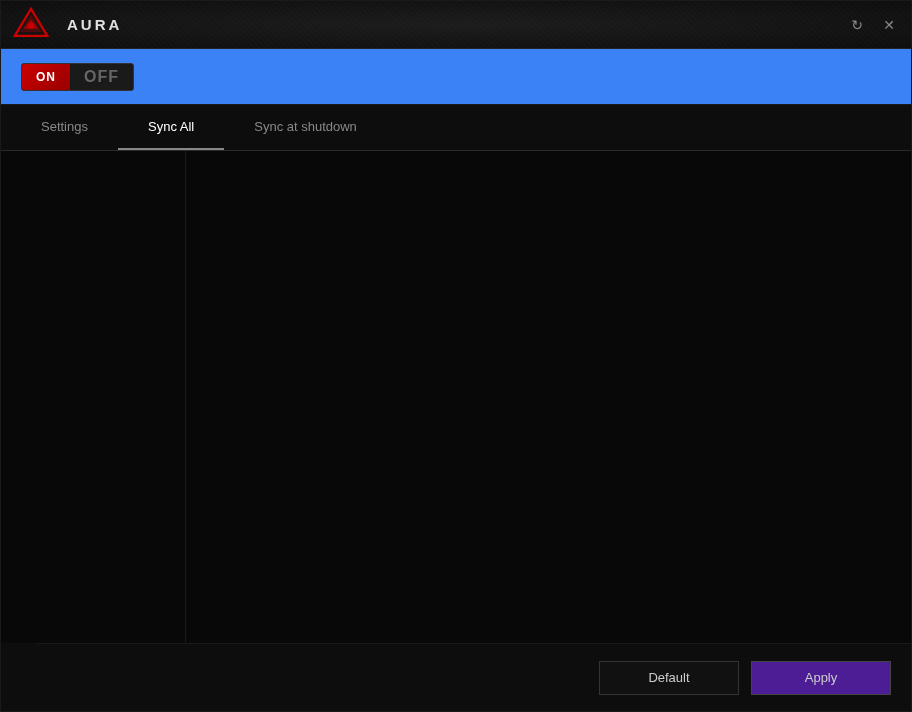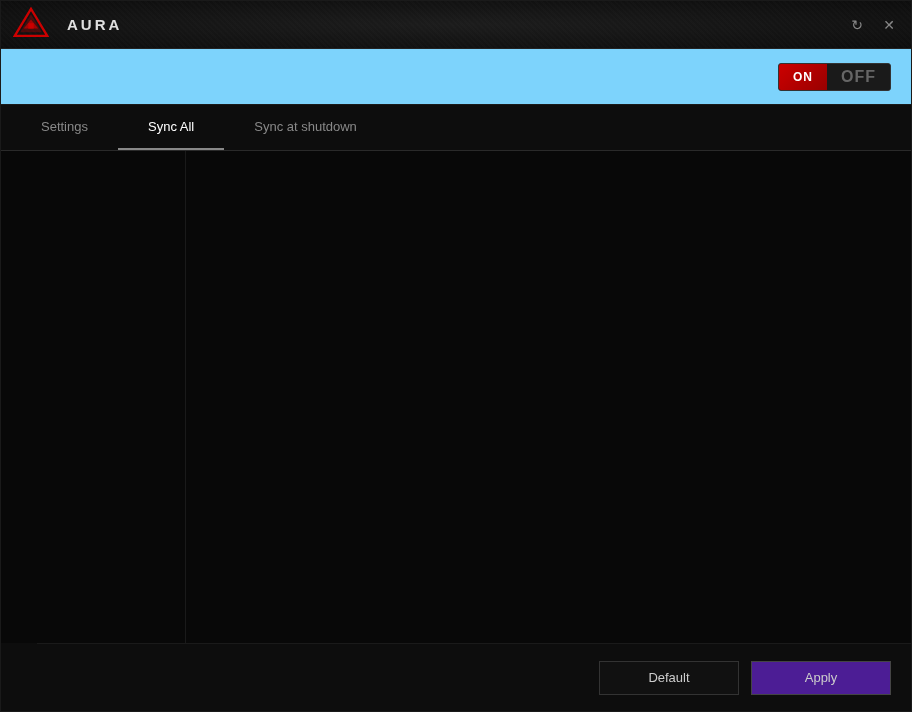--- a/index.html
+++ b/index.html
@@ -90,24 +90,24 @@
       cursor: pointer;
       color: #888;
       font-size: 14px;
       border: none;
       background: transparent;
     }
 
     
     #toolbar {
       height: 56px;
-      background: #7dd3fc;
-      display: flex;
-      align-items: center;
-      justify-content: flex-end;
+      background: #3b82f6;
+      display: flex;
+      align-items: center;
+      justify-content: flex-start;
       padding: 0 20px;
       border-bottom: 1px solid #1a1a1a;
     }
 
     
     #toggle-switch {
       display: flex;
       align-items: center;
       background: #1a1a1a;
       border-radius: 3px;

